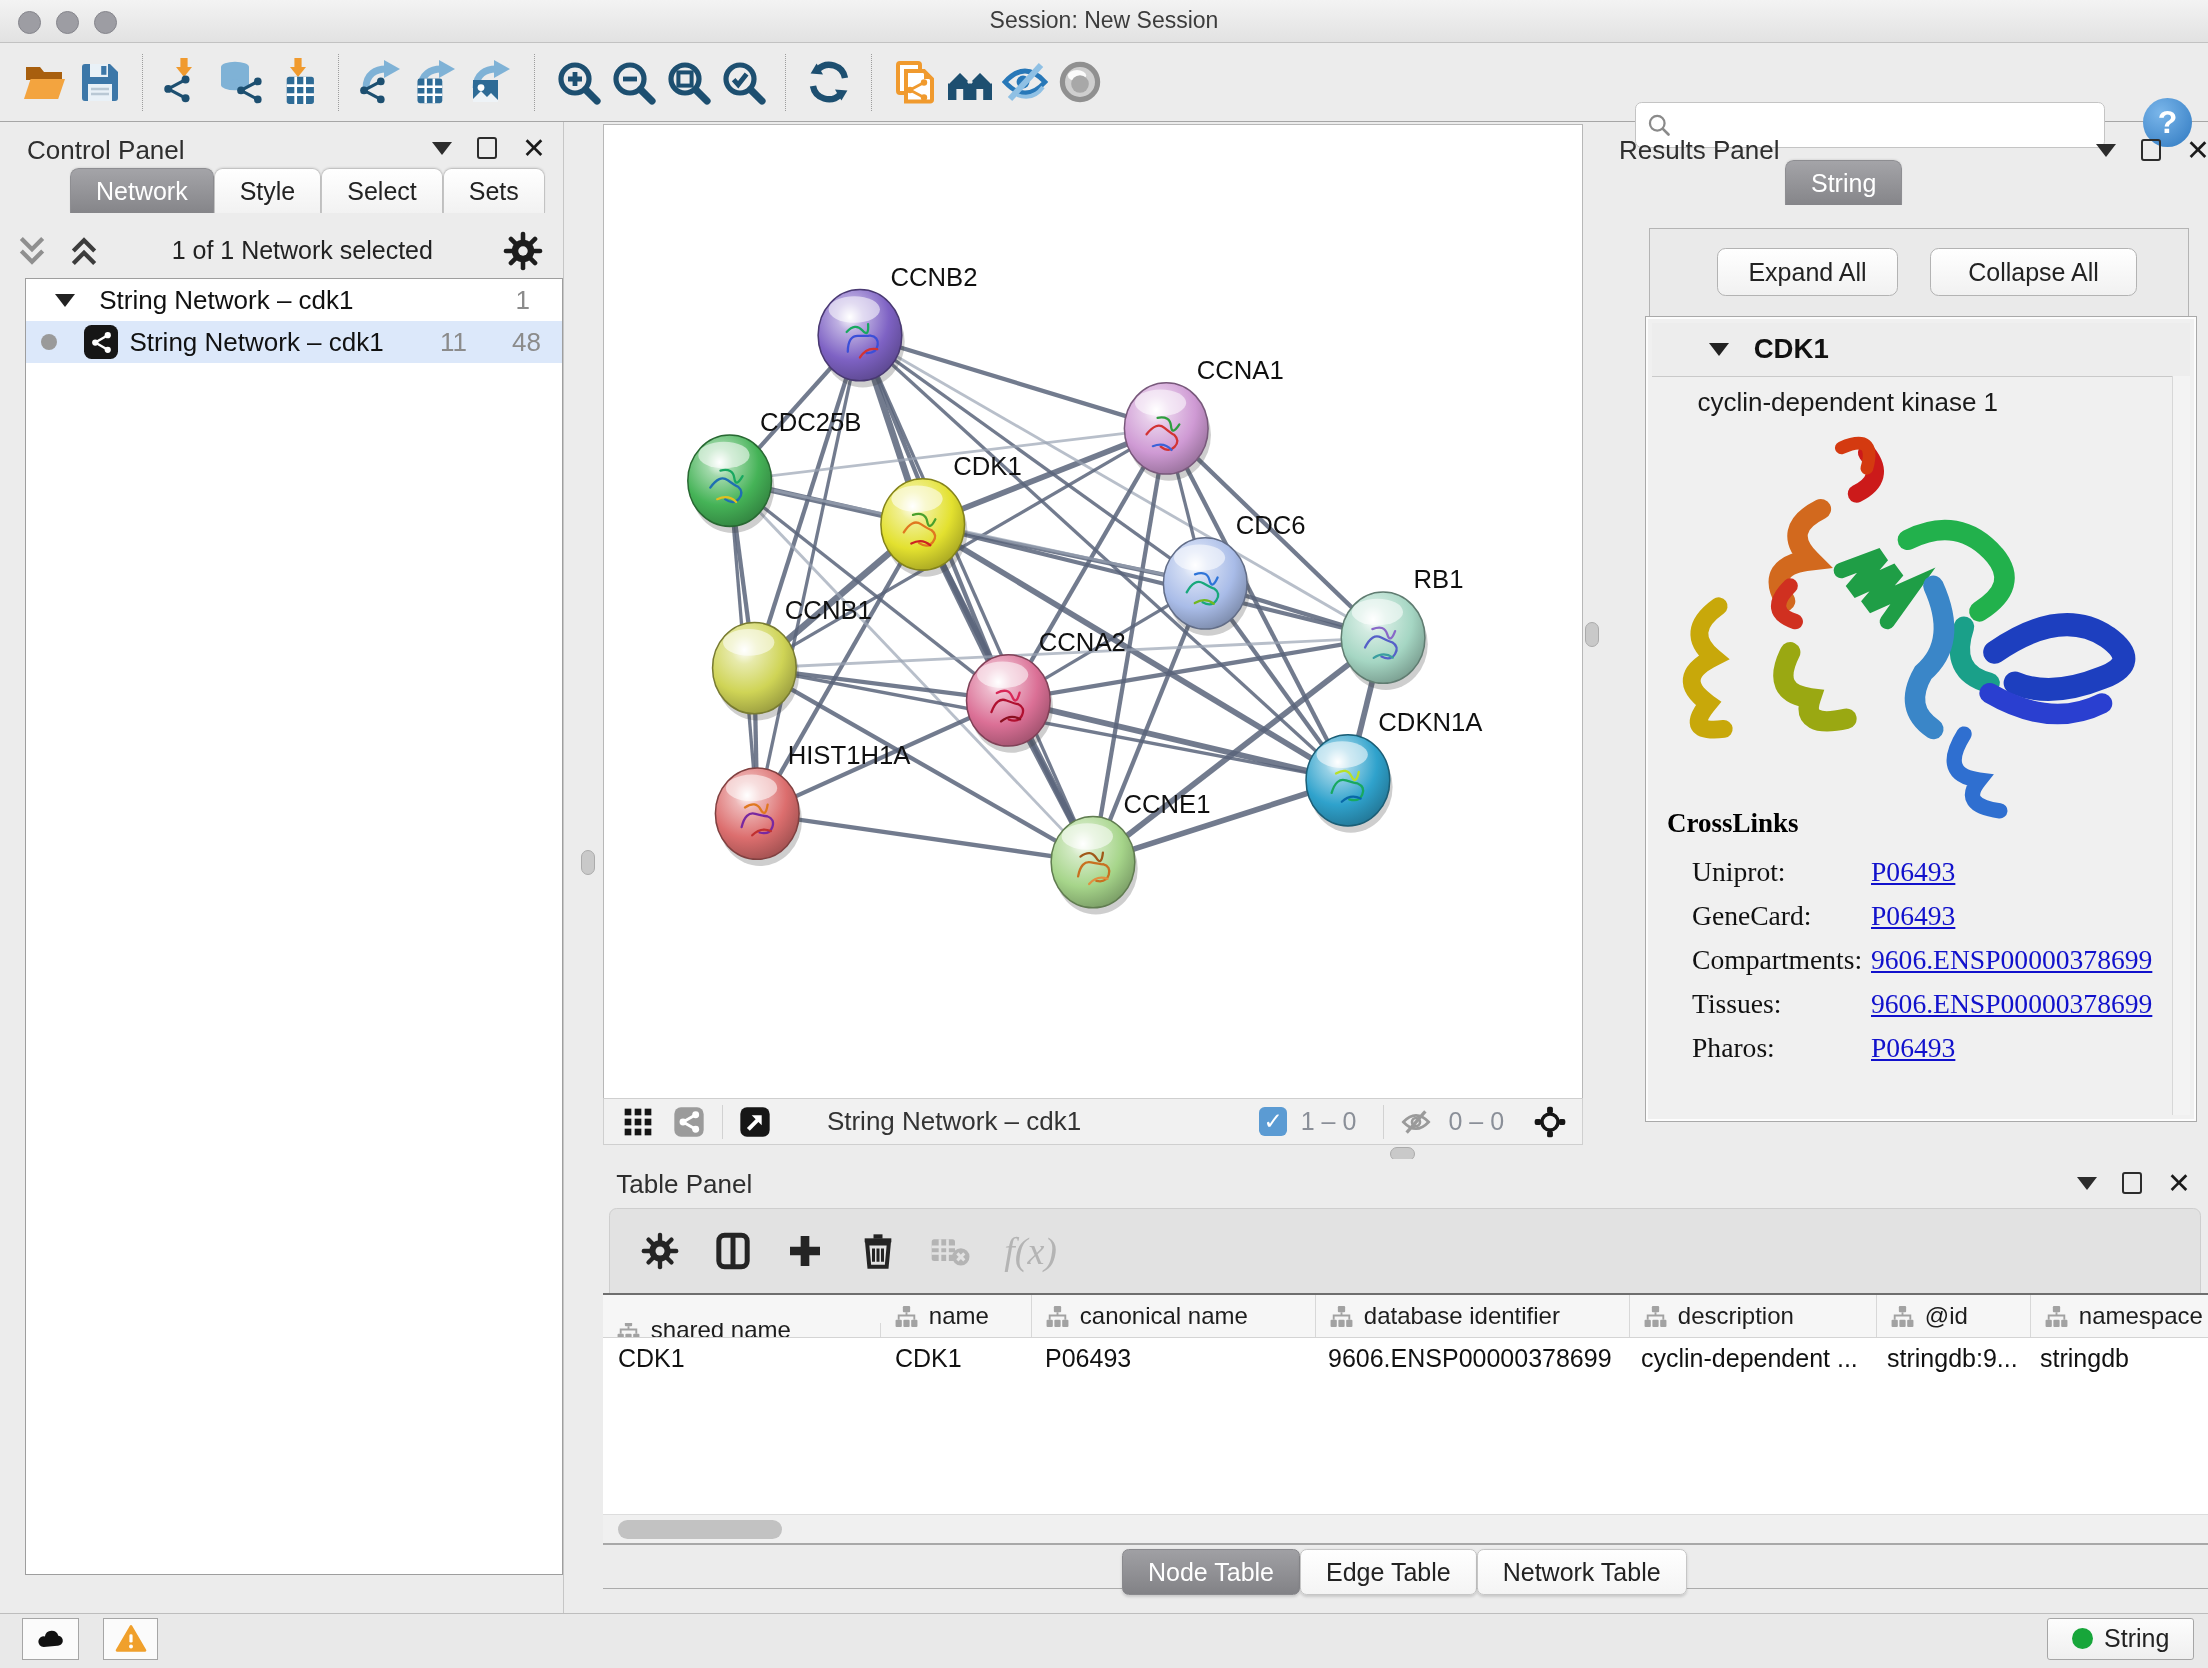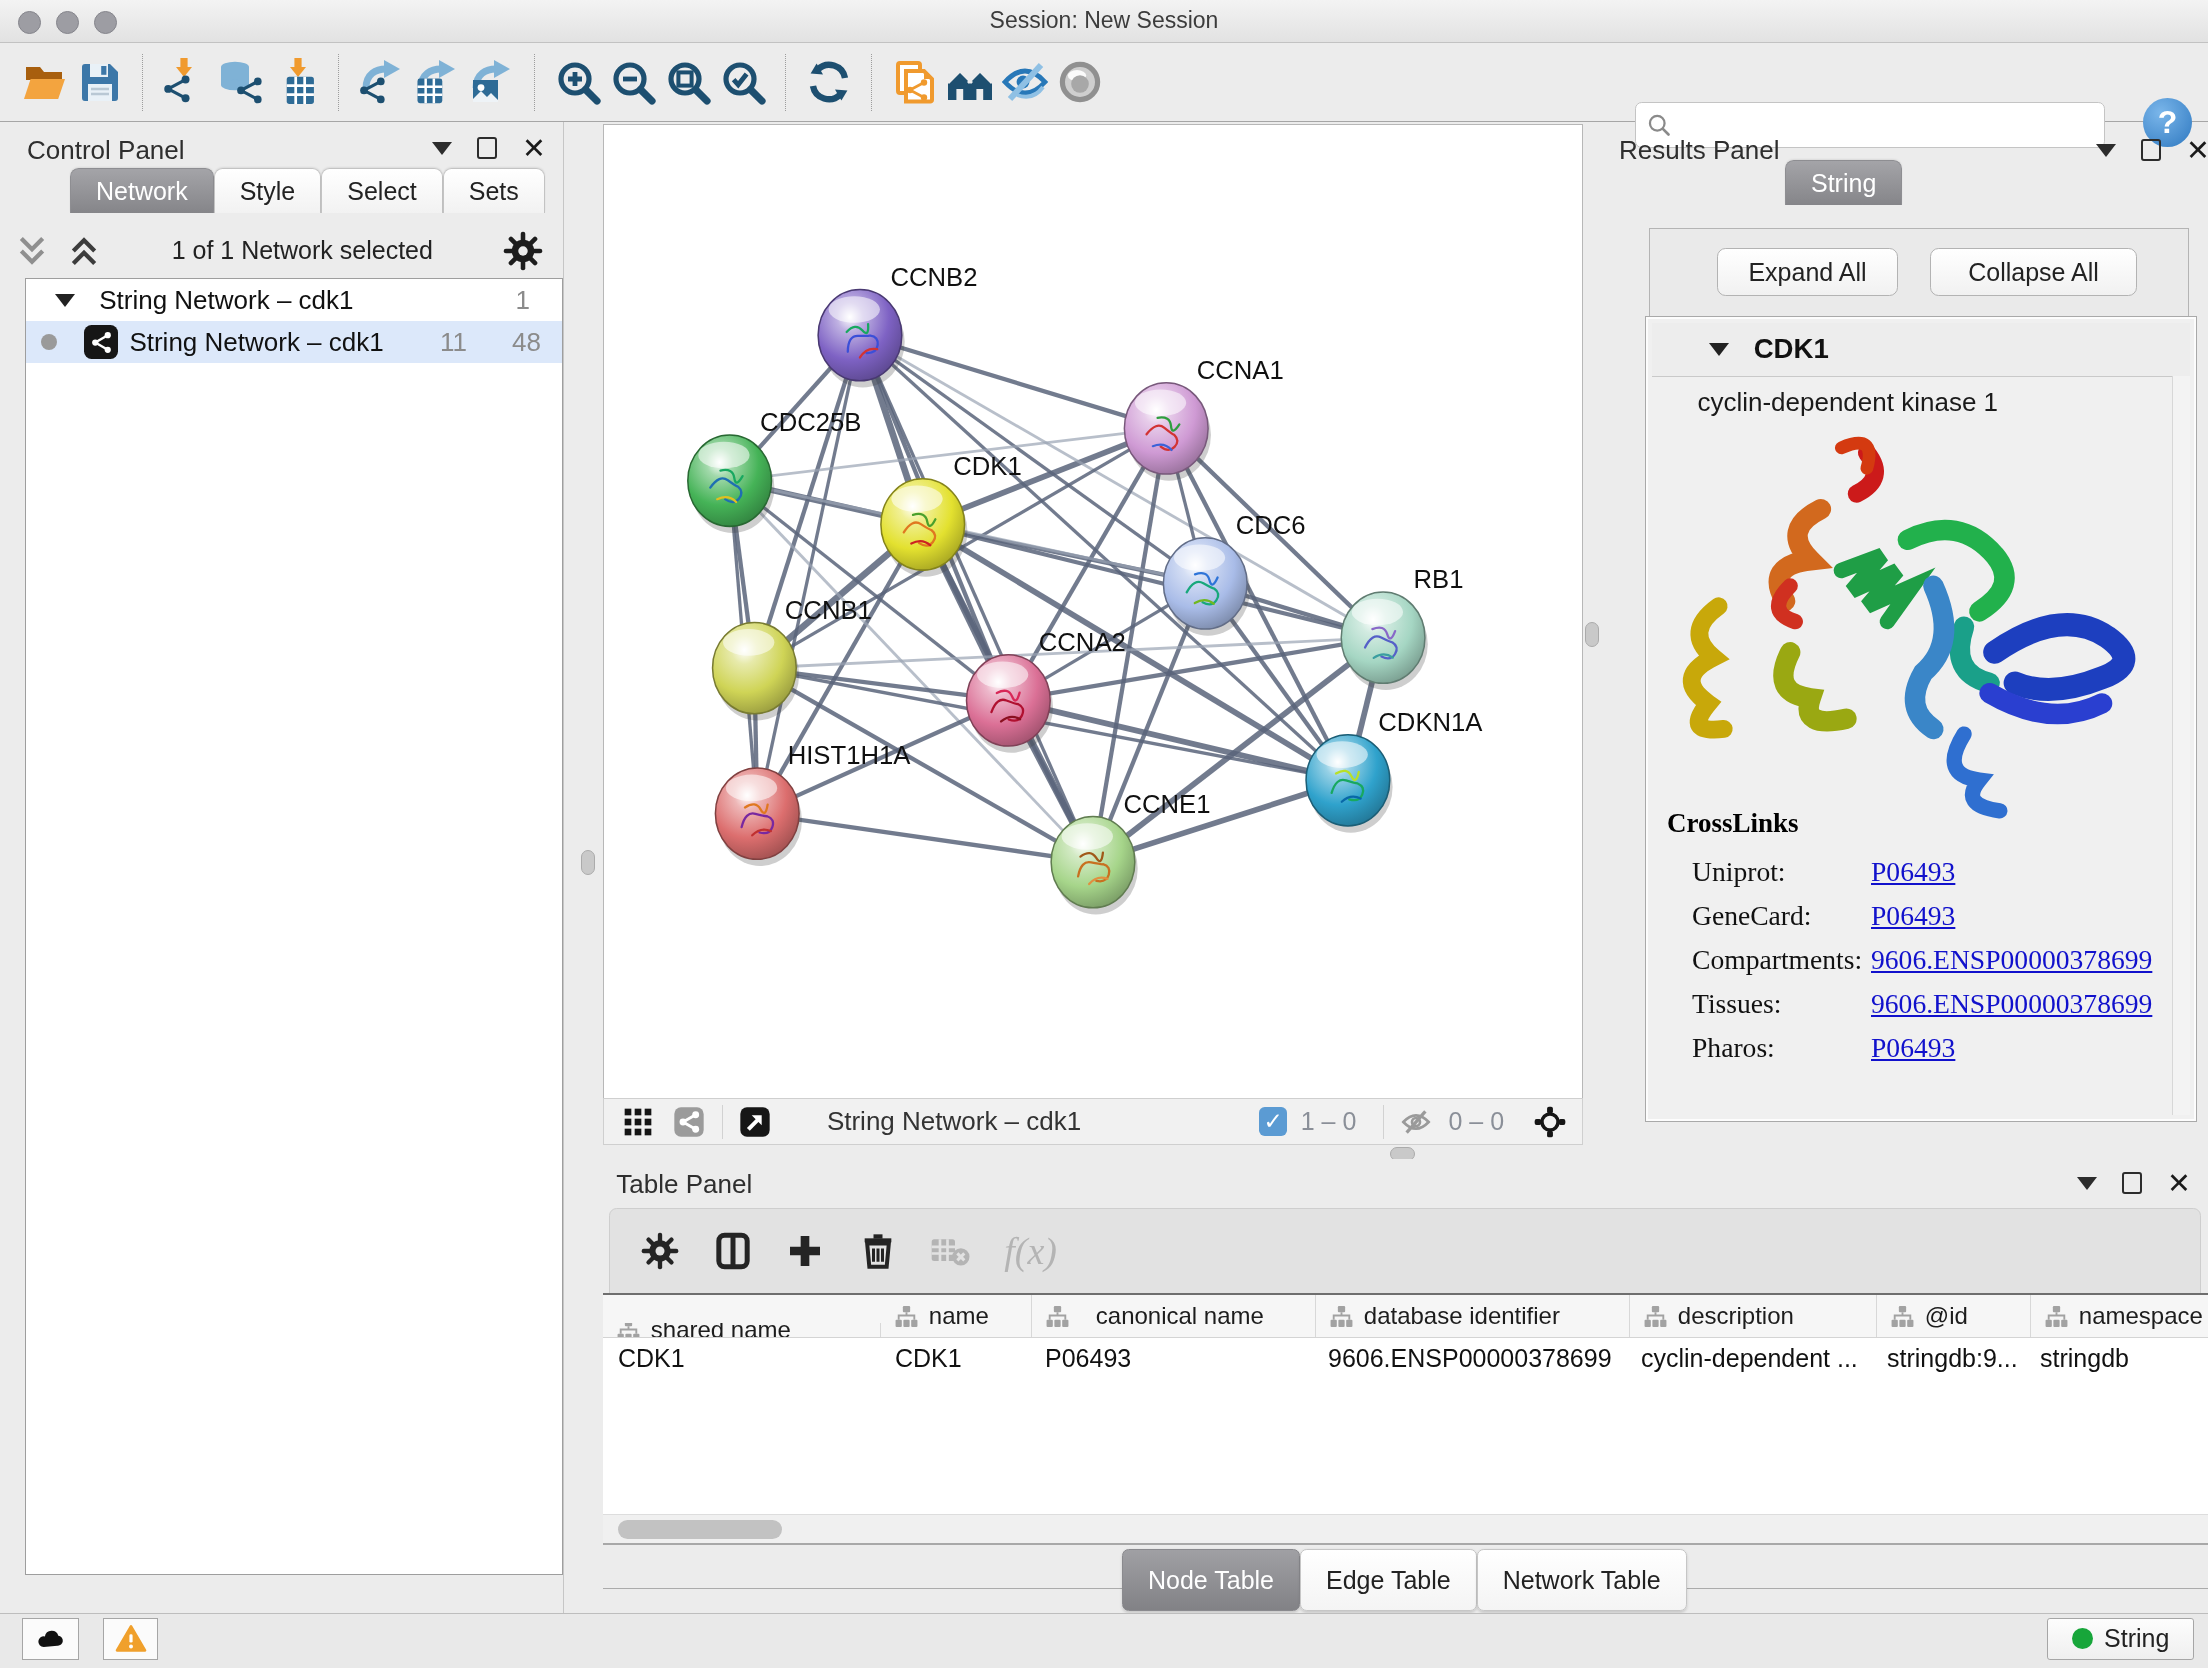--- a/index.html
+++ b/index.html
@@ -33,21 +33,21 @@
   .pctrls{position:absolute;display:flex;align-items:center;gap:25px;}
   .pc-collapse{width:0;height:0;border-left:10.5px solid transparent;border-right:10.5px solid transparent;
     border-top:13.3px solid #2c2c2c;}
   .pc-float{width:16px;height:18px;border:2.9px solid #2c2c2c;border-radius:2.9px;}
   .pc-close{font-size:28.5px;font-weight:bold;color:#1a1a1a;line-height:21px;}
   .tab{height:44px;border:1px solid #c3c3c3;border-bottom:none;border-radius:8.6px 8.6px 0 0;
     background:linear-gradient(#ffffff,#f2f2f2);display:flex;align-items:center;justify-content:center;
     font-size:25px;color:#222;padding:0 25px;box-shadow:0 -1px 1.9px rgba(0,0,0,.08);}
   .tab.active{background:linear-gradient(#a4a4a8,#858589);color:#fff;border-color:#8e8e92;}
   .btab{height:44px;border:1px solid #c6c6c6;border-radius:6.7px;background:linear-gradient(#ffffff,#f4f4f4);
-    display:flex;align-items:center;justify-content:center;font-size:25px;color:#222;padding:8px 25px;
+    display:flex;align-items:center;justify-content:center;font-size:25px;color:#222;padding:0 25px;
     box-shadow:0 1.9px 2.9px rgba(0,0,0,.15);}
   .btab.active{background:linear-gradient(#a0a0a4,#828286);color:#fff;border-color:#8a8a8e;}
   
   #control-panel{left:0;top:122px;width:563px;height:1547px;background:#ececec;
     border-right:1.9px solid #c6c6c6;}
   #cp-title{position:absolute;left:27px;top:13.3px;}
   #cp-tabs{position:absolute;left:70px;top:46px;display:flex;}
   #cp-status{position:absolute;left:0;top:103px;width:563px;height:51px;display:flex;align-items:center;}
   #cp-status .chev{width:38px;height:32px;margin-left:13.3px;}
   #cp-status-label{flex:1;text-align:center;font-size:25px;color:#222;}
@@ -830,21 +830,21 @@
               <g fill="#a2a2a2">
                 <rect x="8.5" y="2" width="7" height="6" rx="1"></rect>
                 <rect x="1.5" y="15" width="6" height="7" rx="1"></rect>
                 <rect x="9" y="15" width="6" height="7" rx="1"></rect>
                 <rect x="16.5" y="15" width="6" height="7" rx="1"></rect>
               </g>
               <path d="M12 8v3M4.5 15v-4h15v4" stroke="#a2a2a2" stroke-width="1.8" fill="none"></path>
             </svg>
             <span>name</span>
           </div>
-          <div class="th" style="width: 283px; gap: 16px;">
+          <div class="th" style="width: 283px;">
             <svg viewBox="0 0 24 24">
               <g fill="#a2a2a2">
                 <rect x="8.5" y="2" width="7" height="6" rx="1"></rect>
                 <rect x="1.5" y="15" width="6" height="7" rx="1"></rect>
                 <rect x="9" y="15" width="6" height="7" rx="1"></rect>
                 <rect x="16.5" y="15" width="6" height="7" rx="1"></rect>
               </g>
               <path d="M12 8v3M4.5 15v-4h15v4" stroke="#a2a2a2" stroke-width="1.8" fill="none"></path>
             </svg>
             <span>canonical name</span>

